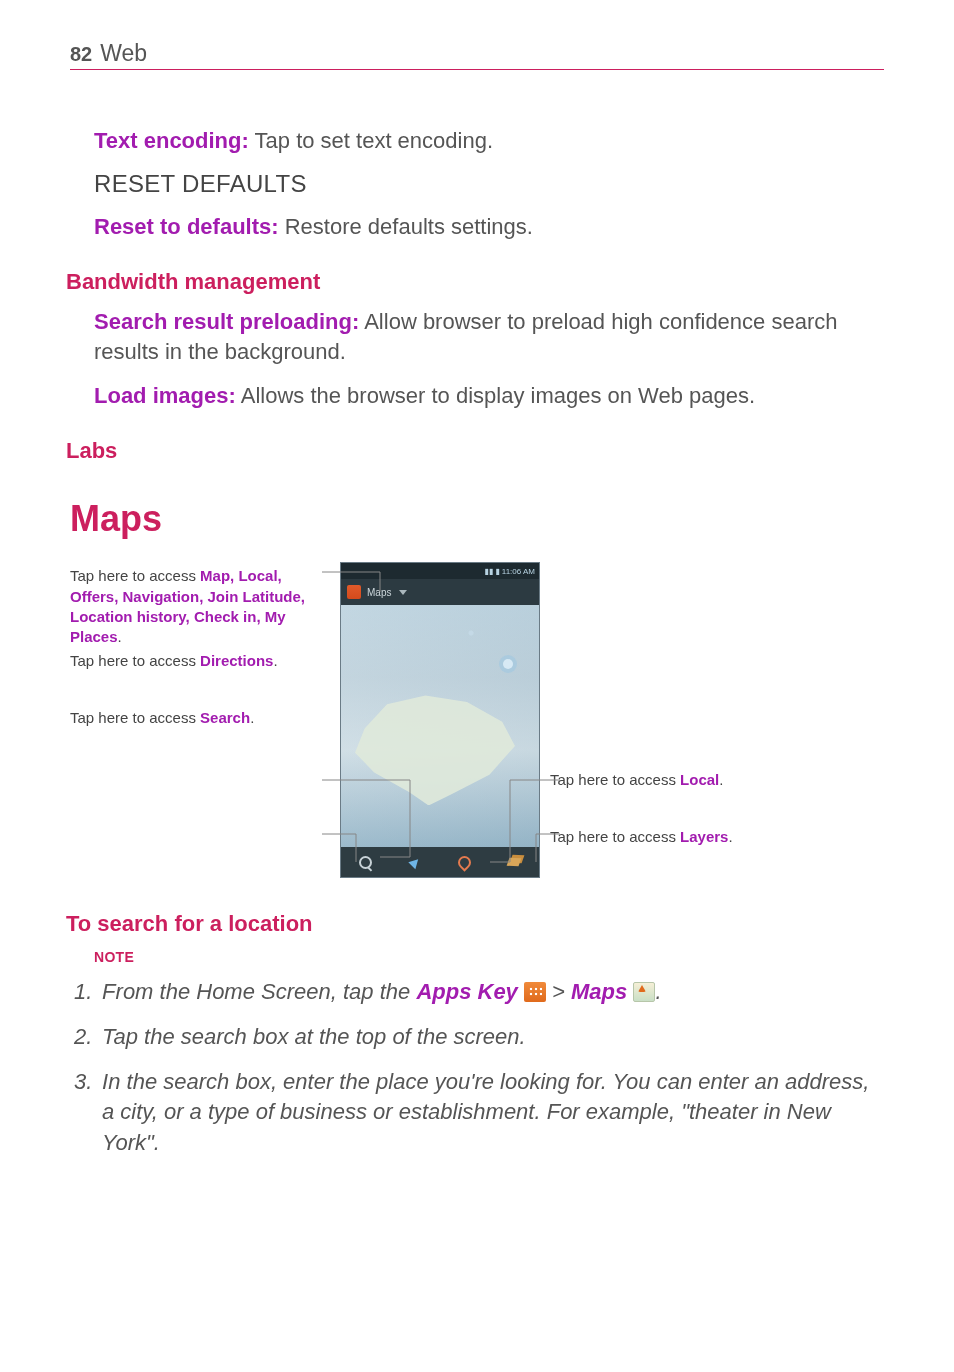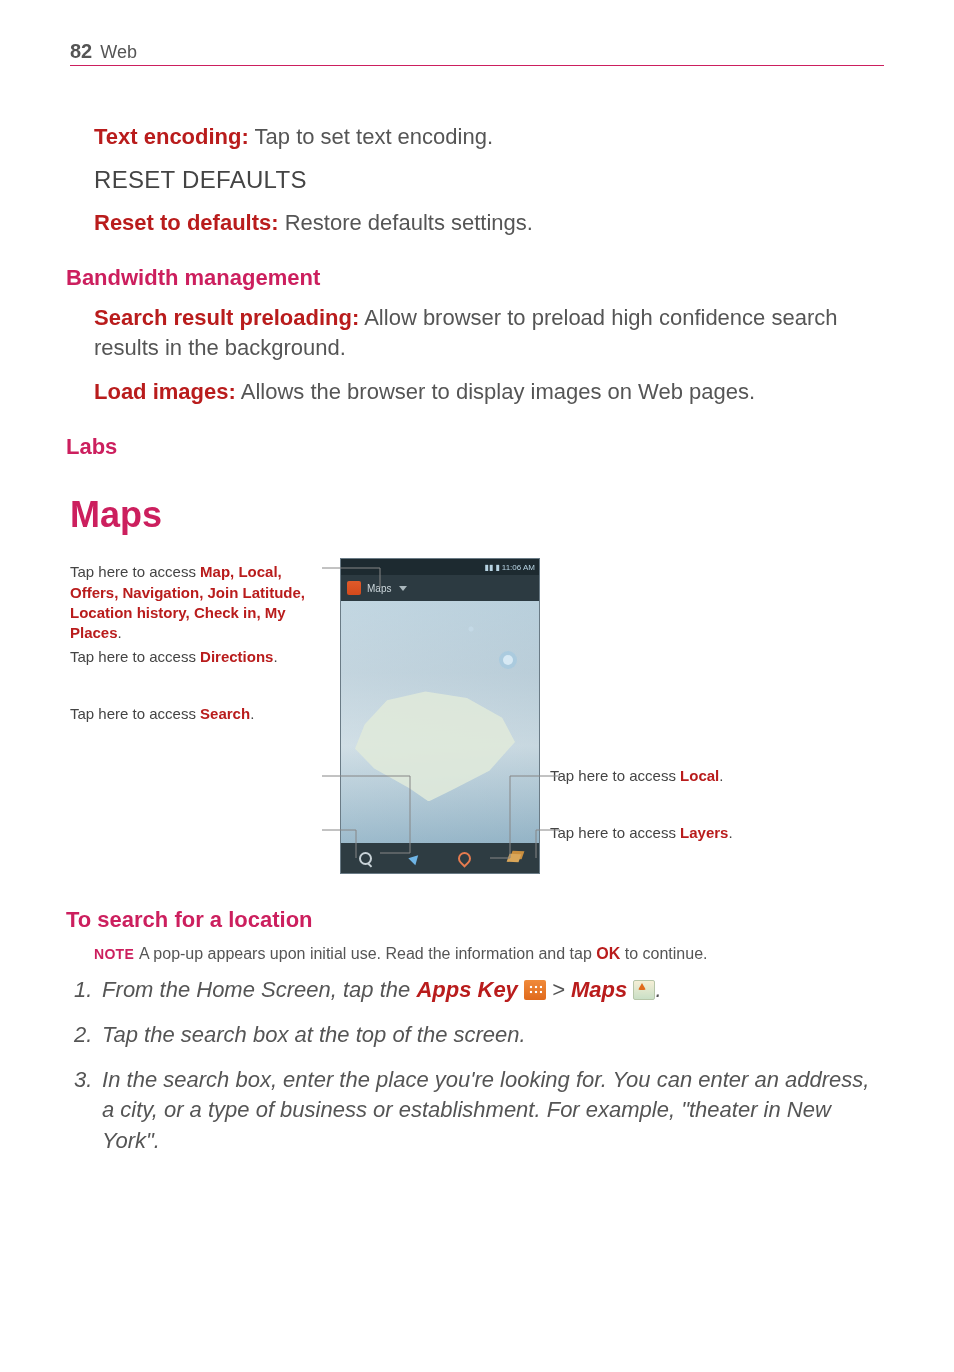--- a/index.html
+++ b/index.html
@@ -1,26 +1,26 @@
 <!DOCTYPE html>
 <html><head>
 <meta charset="utf-8">
 <style>
   * { box-sizing: border-box; margin: 0; padding: 0; }
   html, body { width: 954px; background: #fff; font-family: Helvetica, Arial, sans-serif; color: #4a4a4a; }
   .page { padding: 40px 70px 50px 70px; }
   .header { display: flex; align-items: baseline; gap: 8px; border-bottom: 1.5px solid #cc1f5e; padding-bottom: 2px; margin-bottom: 56px; }
   .header .pnum { font-weight: 600; font-size: 20px; color: #555; }
-  .header .chap { font-weight: 400; font-size: 18px; color: #555; }
+  .header .chap { font-weight: 400; font-size: 23px; color: #555; }
   .body-block { padding-left: 24px; }
   .setting-line { font-size: 22px; color: #555; line-height: 1.35; margin-bottom: 14px; }
   .caps { font-size: 24px; letter-spacing: 0.3px; color: #444; margin-bottom: 14px; }
   .subhead { font-size: 22px; color: #cc1f5e; margin: 28px 0 12px -4px; }
   .h1 { font-size: 36px; font-weight: 700; color: #cc1f5e; margin: 34px 0 22px 0; }
-  .bold-inline { font-weight: 600; color: #b91c1c; }
+  .bold-inline { font-weight: 600; color: #a21caf; }
 
   .map-figure { display: flex; align-items: flex-start; margin: 4px 0 24px 0; }
   .callouts-left { width: 260px; font-size: 15px; color: #444; padding-top: 4px; }
   .callouts-left .co { margin-bottom: 4px; line-height: 1.35; }
   .callouts-left .co.top { }
   .callouts-left .co.dir { margin-bottom: 36px; }
   .callouts-right { width: 230px; font-size: 15px; color: #444; padding-top: 208px; }
   .callouts-right .co { line-height: 1.35; margin-bottom: 36px; }
 
   .phone { width: 200px; height: 316px; background: #9db7c9; border: 1px solid #6a7b86; position: relative; overflow: hidden; margin: 0 10px; }
@@ -152,23 +152,20 @@
       <path class="connector" d="M252 272 L286 272 L286 300"></path>
       <path class="connector" d="M490 218 L440 218 L440 300 L420 300"></path>
       <path class="connector" d="M490 272 L466 272 L466 300"></path>
     </svg>
   </div>
 
   <h3 class="subhead">To search for a location</h3>
 
   <div class="note-row">
     <div class="note-label">NOTE</div>
-    <div class="note-text">
-      <span>A pop-up appears upon initial use. Read the information and tap </span><span class="bold-inline">OK</span><span> to continue.</span>
-    </div>
   </div>
 
   <ol class="ol">
     <li>
       <span class="num">1.</span><span>  From the Home Screen, tap the </span><span class="bold-inline">Apps Key </span><span class="inline-icon apps-icon"></span><span> &gt; </span><span class="bold-inline">Maps </span><span class="inline-icon maps-icon"></span><span>.</span>
     </li>
     <li>
       <span class="num">2.</span><span>  Tap the search box at the top of the screen.</span>
     </li>
     <li>

